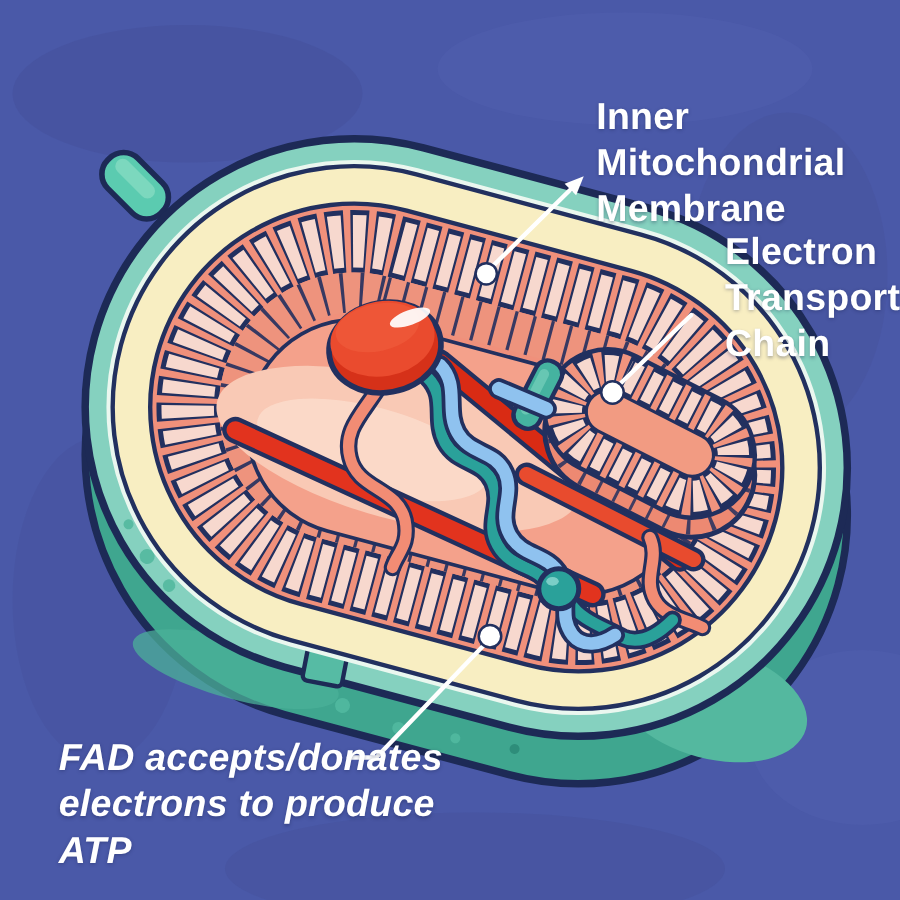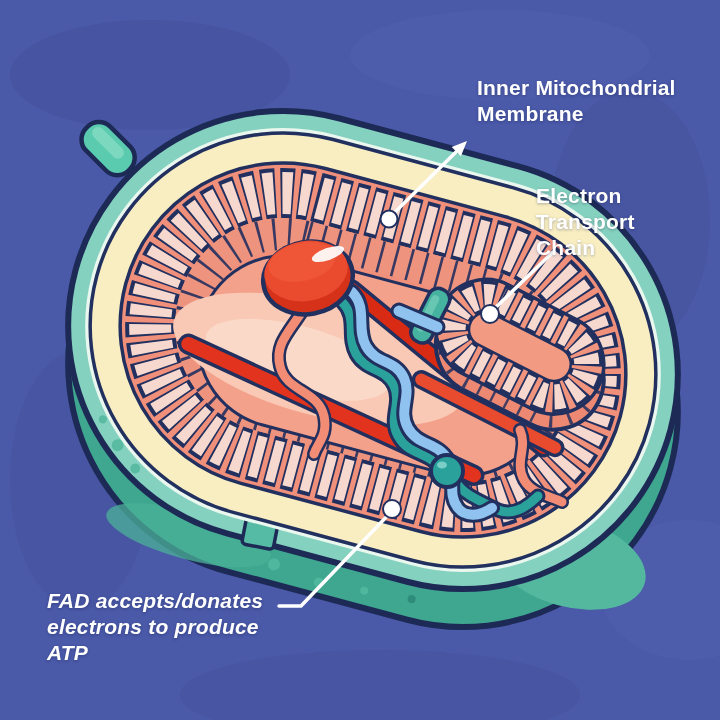--- a/index.html
+++ b/index.html
@@ -8,29 +8,29 @@
     width: 720px;
     height: 720px;
     overflow: hidden;
     font-family: "Liberation Sans", sans-serif;
   }
   #stage svg { position: absolute; left: 0; top: 0; }
   .label {
     position: absolute;
     color: #FFFFFF;
     font-weight: 700;
-    font-size: 21px;
-    line-height: 26px;
+    font-size: 30px;
+    line-height: 37px;
     white-space: pre-line;
     letter-spacing: 0.2px;
     text-shadow: 0 1px 3px rgba(20,30,70,0.35);
     z-index: 5;
   }
   #label-imm { left: 477px; top: 75px; }
-  #label-etc { left: 536px; top: 183px; }
+  #label-etc { left: 580px; top: 183px; }
   #label-fad { left: 47px;  top: 588px; font-style: italic; }
 </style>
 </head>
 <body>
 
 <div id="stage">
 <svg width="720" height="720" viewBox="0 0 720 720">
 
   <rect x="0" y="0" width="720" height="720" fill="#4A59A8"></rect>
   <g>

